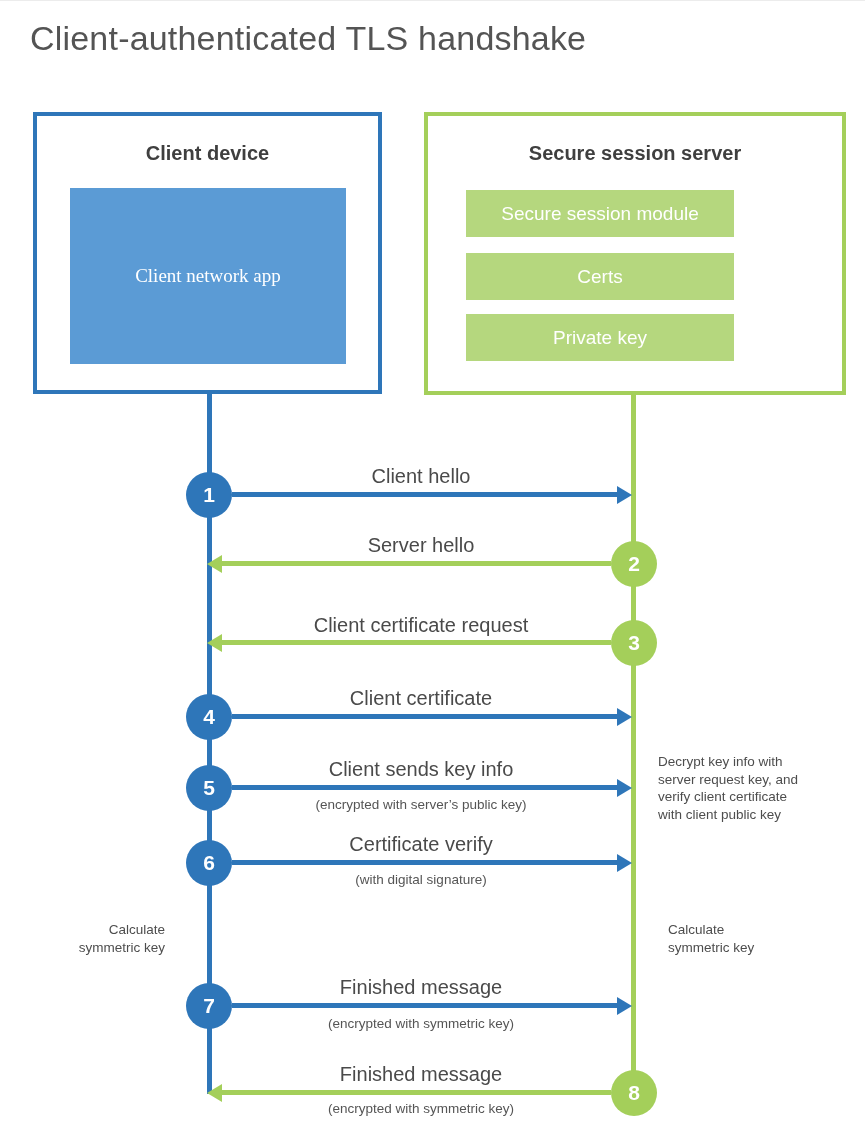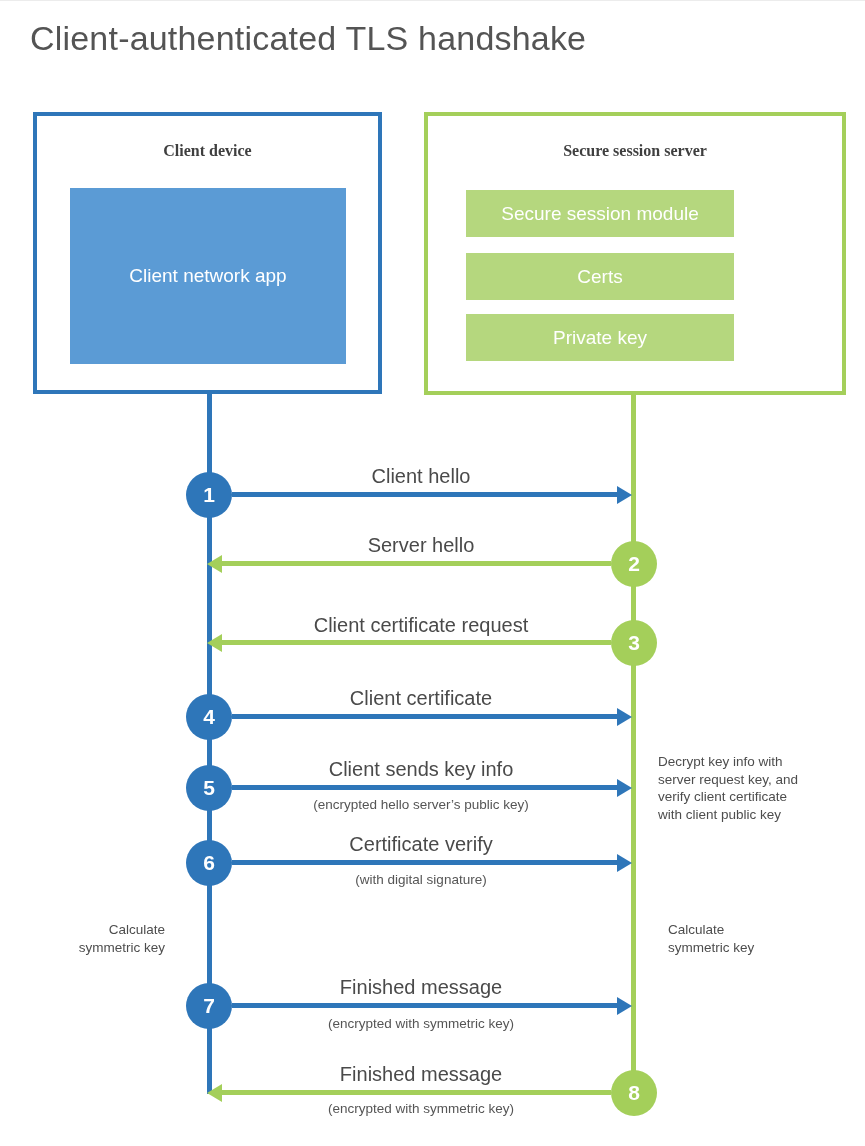--- a/index.html
+++ b/index.html
@@ -15,28 +15,28 @@
   .page-title{
     position:absolute;left:30px;top:18px;
     font-size:34px;font-weight:300;color:#545454;letter-spacing:.2px;
   }
   
   .outer-box{position:absolute;box-sizing:border-box;background:#fff;}
   .client-box{left:33px;top:111px;width:349px;height:282px;border:4px solid #2e76b9;}
   .server-box{left:424px;top:111px;width:422px;height:283px;border:4px solid #a4cf5a;}
   .box-title{
     position:absolute;left:0;right:0;top:26px;text-align:center;
-    font-size:16px;font-weight:bold;color:#3f3f3f;font-family:Liberation Serif, serif;
+    font-size:20px;font-weight:bold;color:#3f3f3f;
   }
   .client-app{
     position:absolute;left:70px;top:187px;width:276px;height:176px;
     background:#5b9bd5;display:flex;align-items:center;justify-content:center;
   }
   .client-app-label{
-    width:180px;text-align:center;color:#ffffff;font-size:19px;line-height:26px;
+    width:180px;text-align:center;color:#ffffff;font-size:19px;line-height:26px;font-family:Liberation Serif, serif;
   }
   .module-bar{
     position:absolute;left:466px;width:268px;height:47px;
     background:#b5d77e;color:#ffffff;font-size:19px;
     display:flex;align-items:center;justify-content:center;
   }
   
   .lifeline{position:absolute;width:5px;}
   .lifeline.blue{left:207px;top:393px;height:700px;background:#2e76b9;}
   .lifeline.green{left:631px;top:394px;height:698px;background:#a4cf5a;}
@@ -111,21 +111,21 @@
   <div class="badge green" style="top:619px;">3</div>
   <div class="msg-label" style="top:613px;">Client certificate request</div>
 
   <div class="arrow right" style="top:713px;"></div>
   <div class="badge blue" style="top:693px;">4</div>
   <div class="msg-label" style="top:686px;">Client certificate</div>
 
   <div class="arrow right" style="top:784px;"></div>
   <div class="badge blue" style="top:764px;">5</div>
   <div class="msg-label" style="top:757px;">Client sends key info</div>
-  <div class="msg-sublabel" style="top:796px;">(encrypted hello server’s public key)</div>
+  <div class="msg-sublabel" style="top:796px;">(encrypted with server’s public key)</div>
 
   <div class="arrow right" style="top:859px;"></div>
   <div class="badge blue" style="top:839px;">6</div>
   <div class="msg-label" style="top:832px;">Certificate verify</div>
   <div class="msg-sublabel" style="top:871px;">(with digital signature)</div>
 
   <div class="arrow right" style="top:1002px;"></div>
   <div class="badge blue" style="top:982px;">7</div>
   <div class="msg-label" style="top:975px;">Finished message</div>
   <div class="msg-sublabel" style="top:1015px;">(encrypted with symmetric key)</div>

